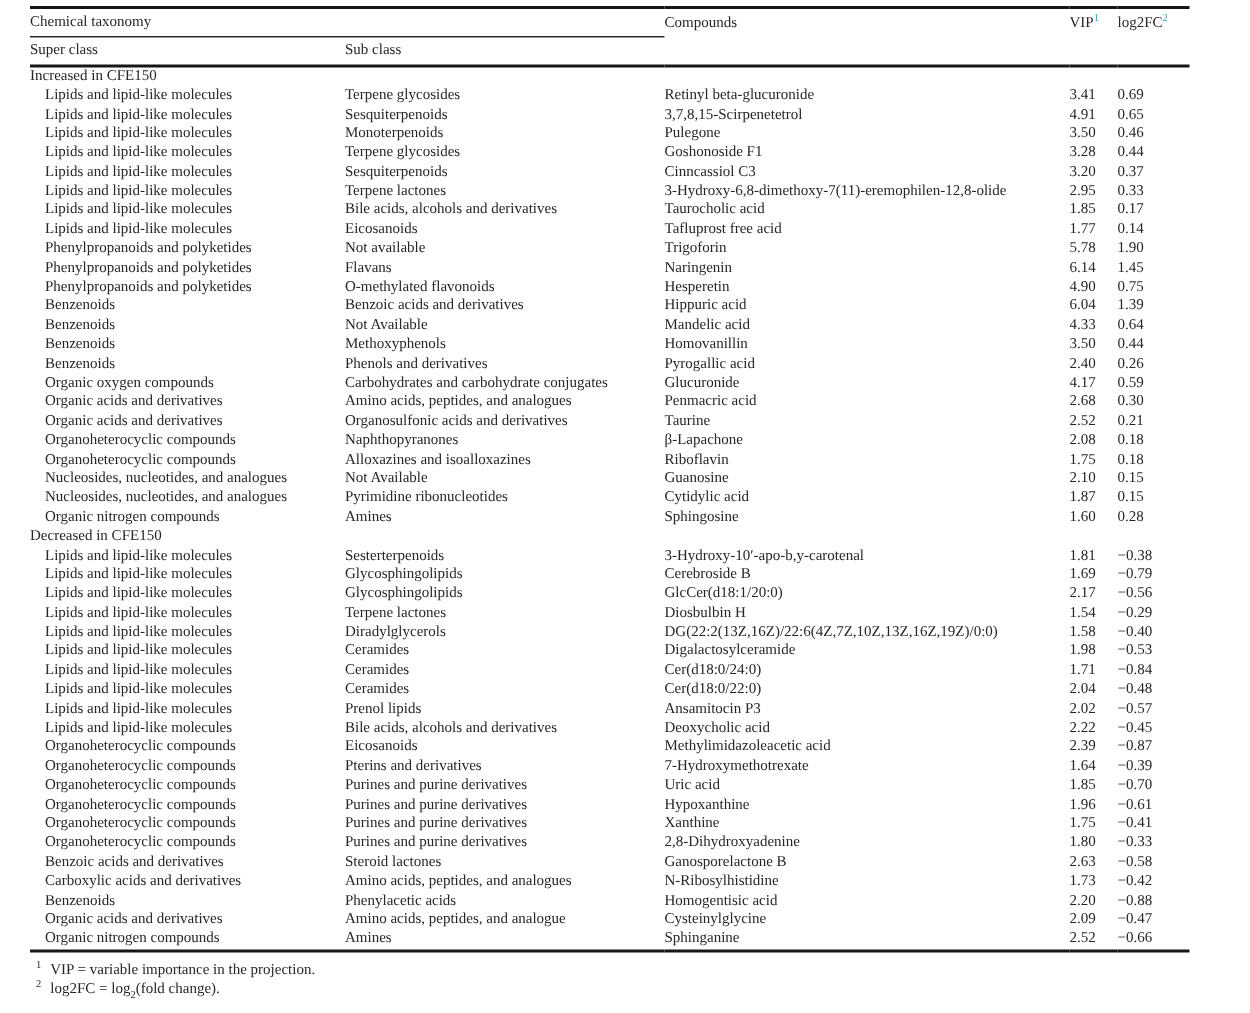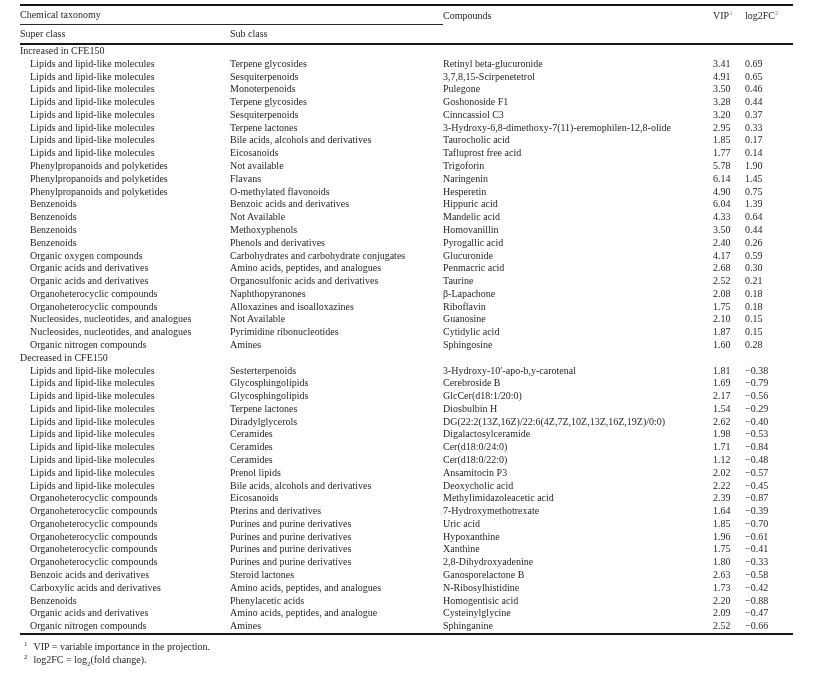--- a/index.html
+++ b/index.html
@@ -301,42 +301,42 @@
           <td class="col-super">Lipids and lipid-like molecules</td>
           <td class="col-sub">Terpene lactones</td>
           <td class="col-compound">Diosbulbin H</td>
           <td class="col-vip">1.54</td>
           <td class="col-fc">−0.29</td>
         </tr>
         <tr>
           <td class="col-super">Lipids and lipid-like molecules</td>
           <td class="col-sub">Diradylglycerols</td>
           <td class="col-compound">DG(22:2(13Z,16Z)/22:6(4Z,7Z,10Z,13Z,16Z,19Z)/0:0)</td>
-          <td class="col-vip">2.62</td>
+          <td class="col-vip">1.58</td>
           <td class="col-fc">−0.40</td>
         </tr>
         <tr>
           <td class="col-super">Lipids and lipid-like molecules</td>
           <td class="col-sub">Ceramides</td>
           <td class="col-compound">Digalactosylceramide</td>
           <td class="col-vip">1.98</td>
           <td class="col-fc">−0.53</td>
         </tr>
         <tr>
           <td class="col-super">Lipids and lipid-like molecules</td>
           <td class="col-sub">Ceramides</td>
           <td class="col-compound">Cer(d18:0/24:0)</td>
           <td class="col-vip">1.71</td>
           <td class="col-fc">−0.84</td>
         </tr>
         <tr>
           <td class="col-super">Lipids and lipid-like molecules</td>
           <td class="col-sub">Ceramides</td>
           <td class="col-compound">Cer(d18:0/22:0)</td>
-          <td class="col-vip">1.12</td>
+          <td class="col-vip">2.04</td>
           <td class="col-fc">−0.48</td>
         </tr>
         <tr>
           <td class="col-super">Lipids and lipid-like molecules</td>
           <td class="col-sub">Prenol lipids</td>
           <td class="col-compound">Ansamitocin P3</td>
           <td class="col-vip">2.02</td>
           <td class="col-fc">−0.57</td>
         </tr>
         <tr>

